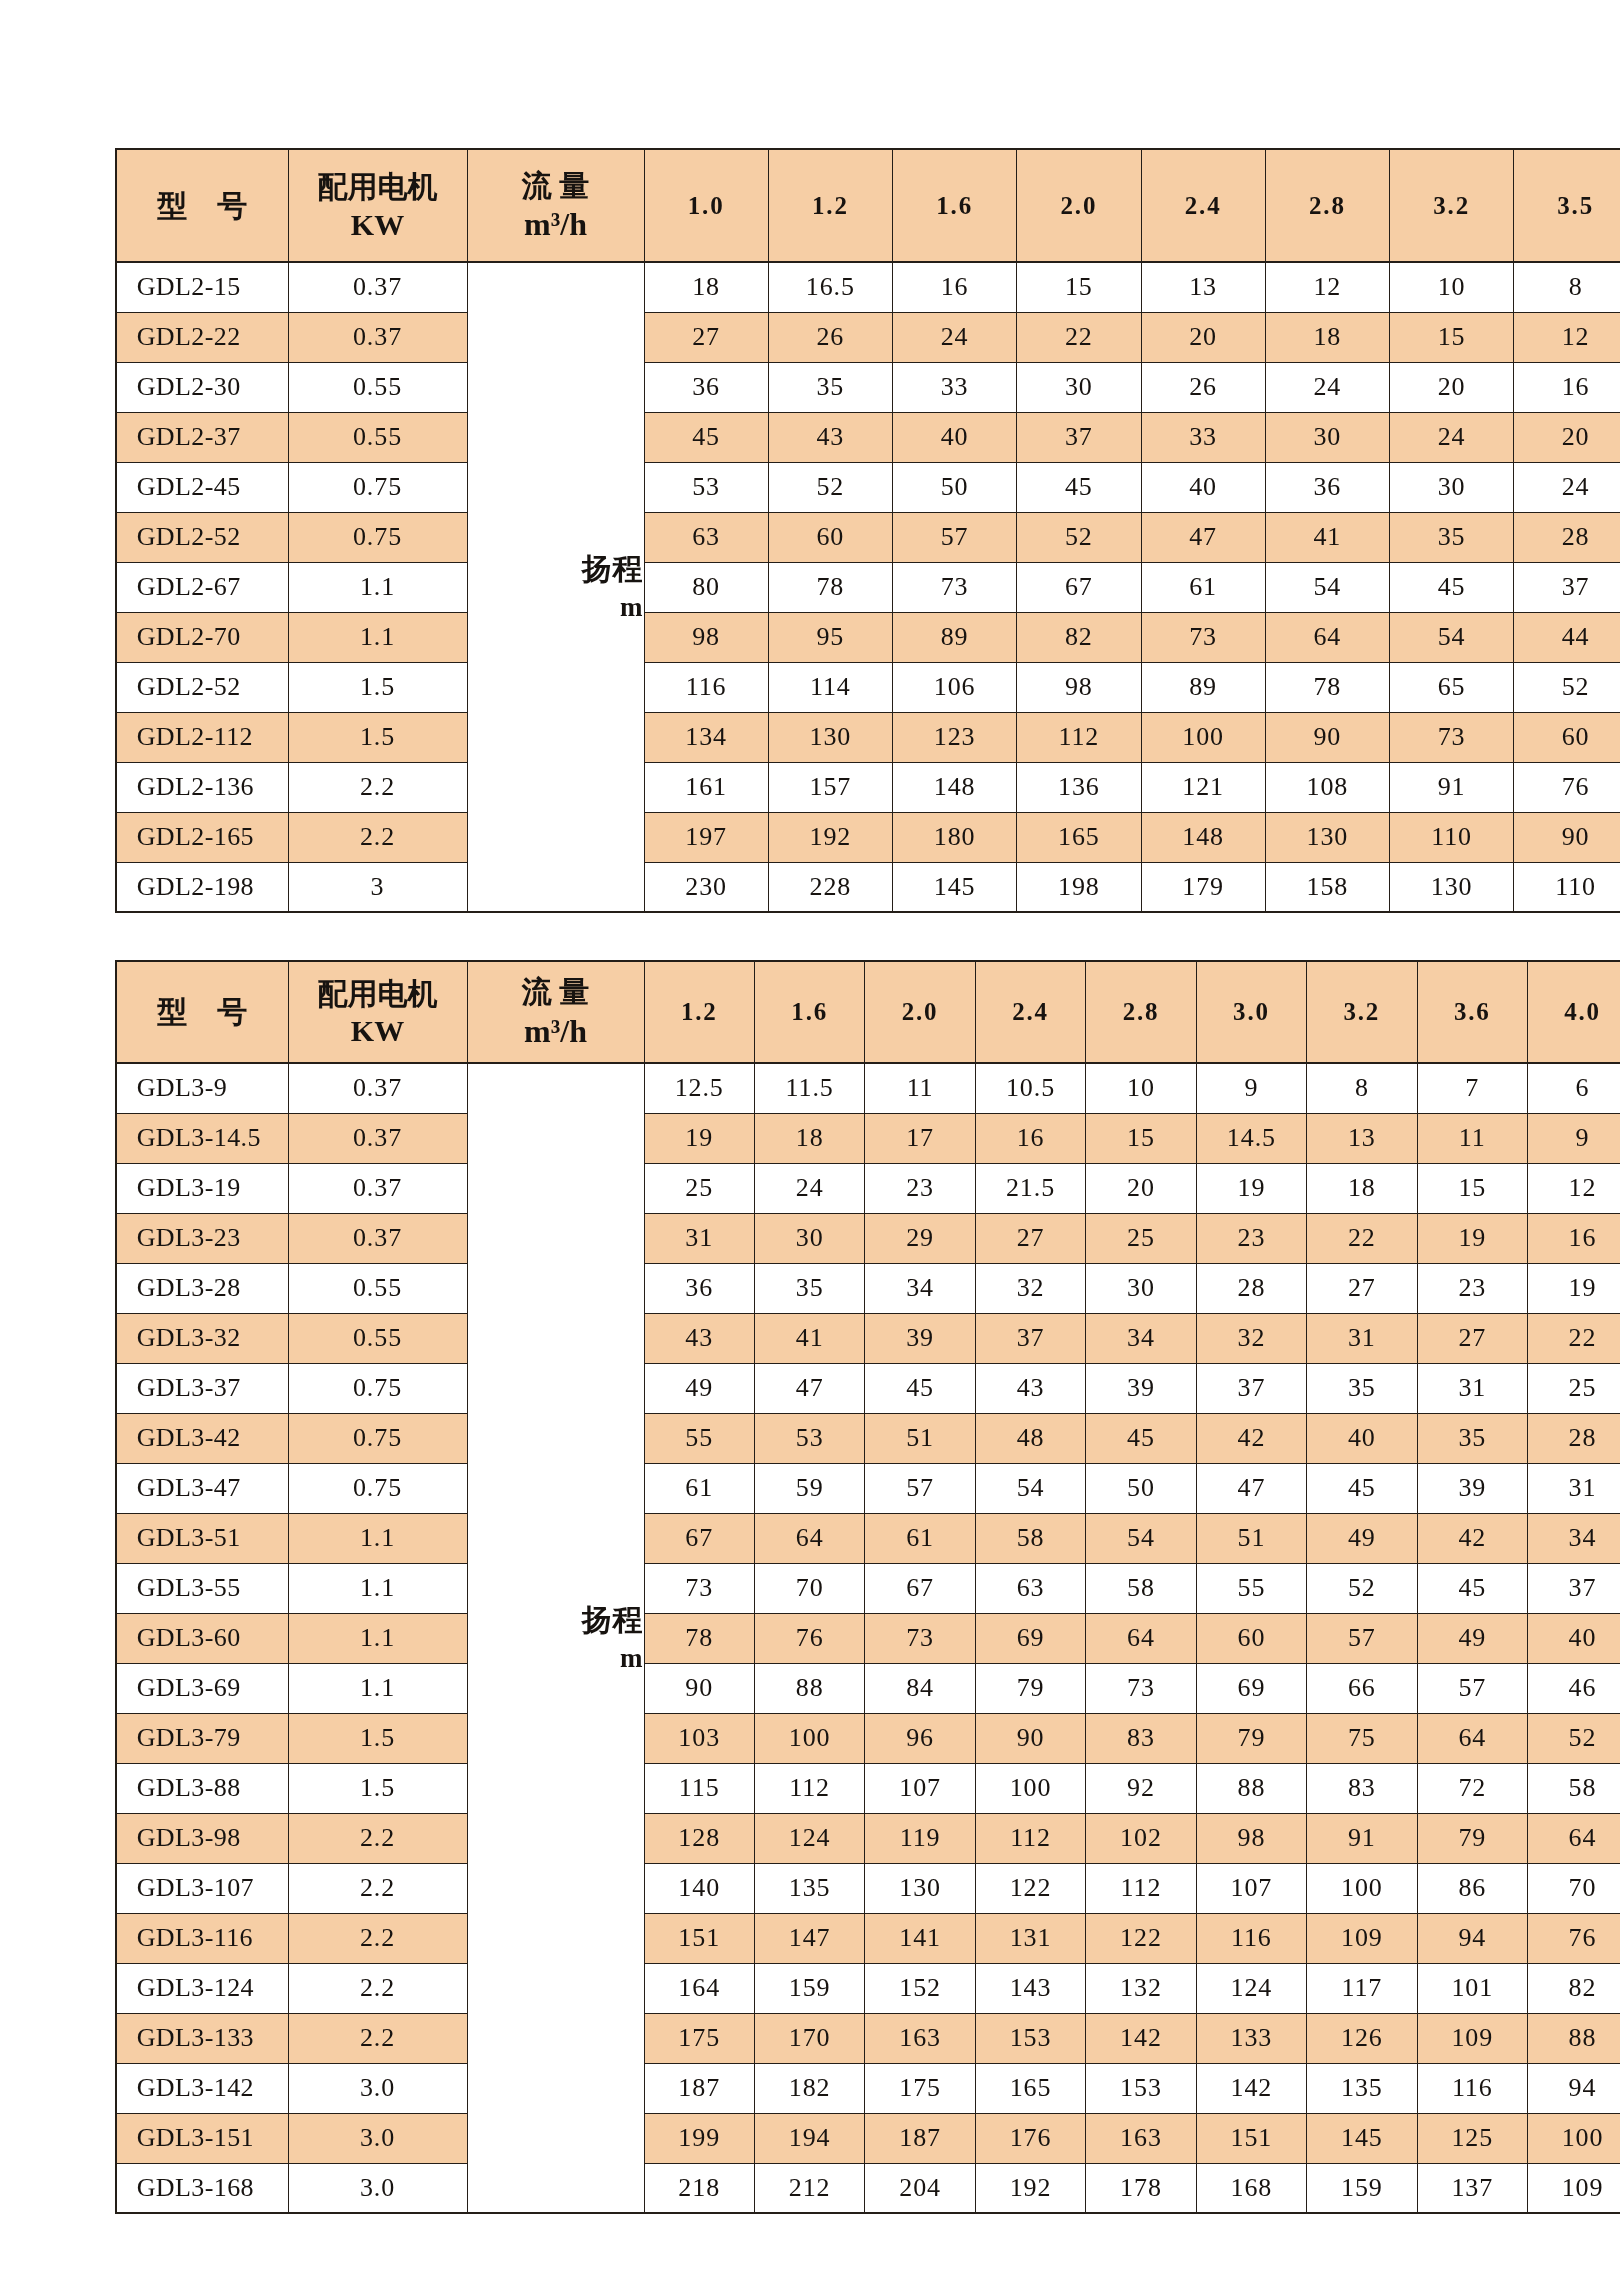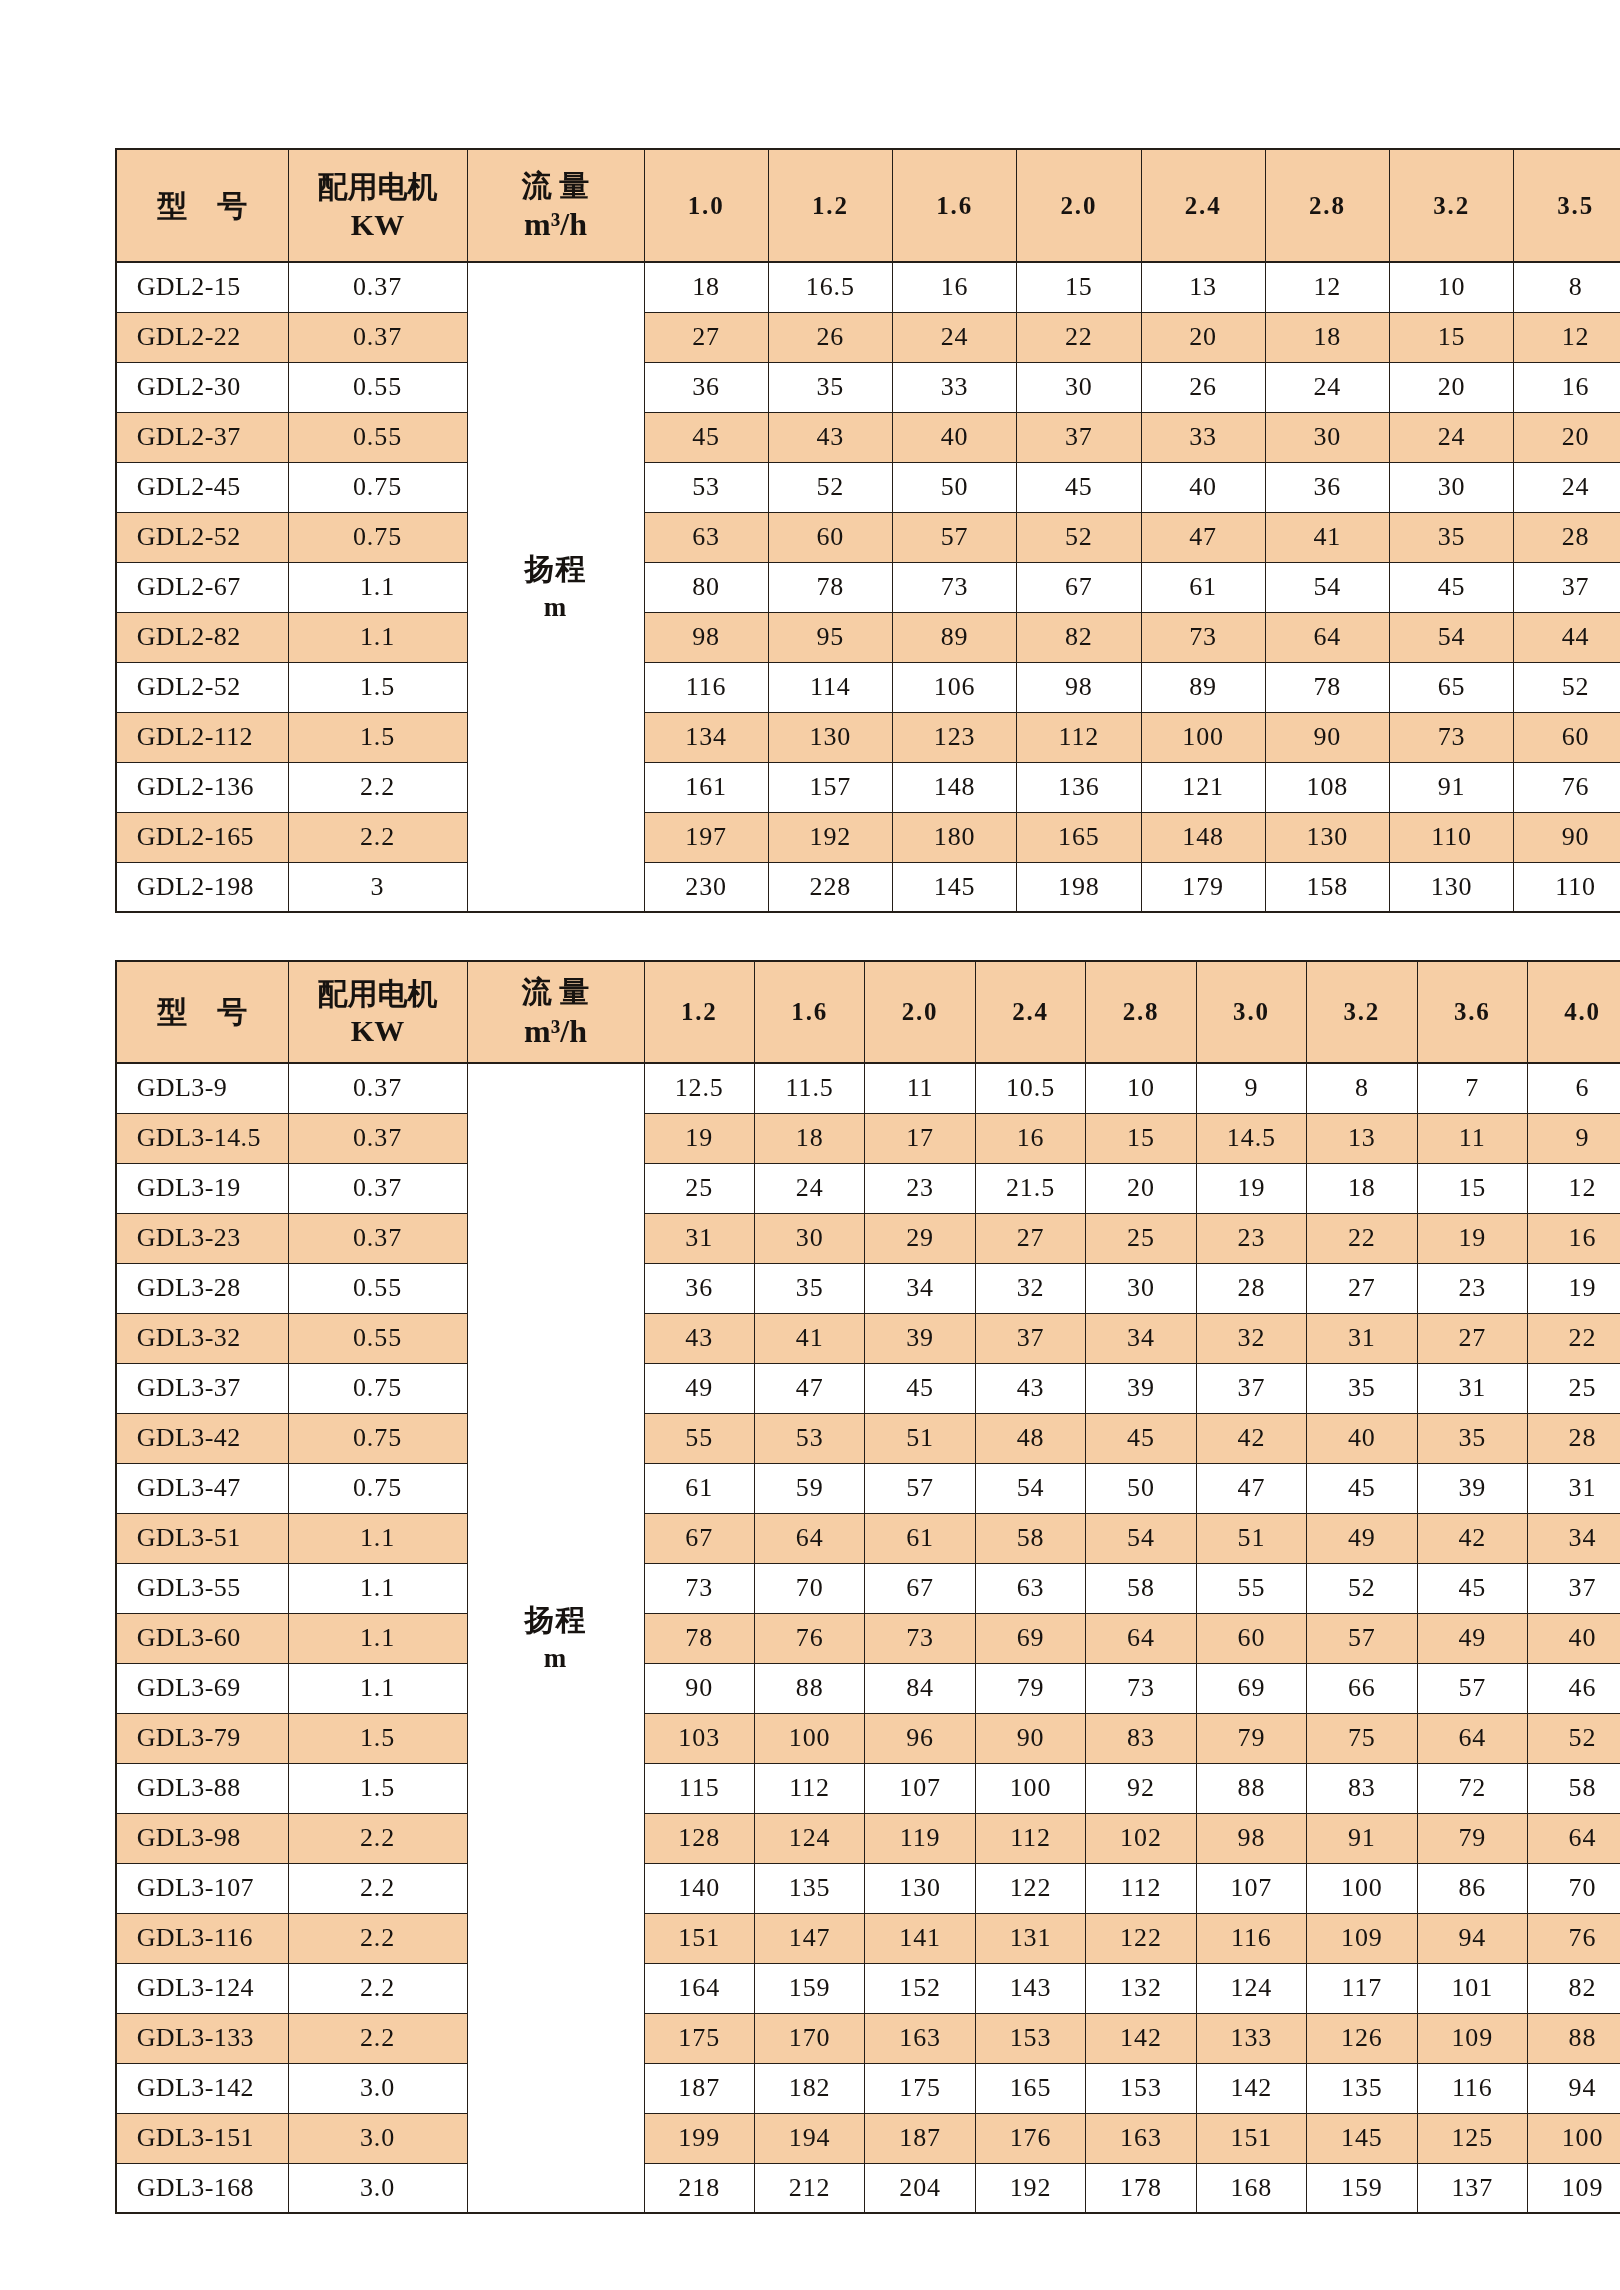--- a/index.html
+++ b/index.html
@@ -56,21 +56,21 @@
     padding-left: 19.7px;
     letter-spacing: 0.4px;
     margin-top: 48px;
   }
   
   .ptable tbody td.headcol {
     background: #ffffff !important;
     font-weight: bold;
     font-size: 30px;
   }
-  .ptable tbody td.headcol .l { display: block; line-height: 1.35; }
+  .ptable tbody td.headcol .l { display: block; line-height: 1.35; text-align: right; }
   .ptable tbody td.headcol .l.sub { font-size: 27px; }
 </style>
 </head>
 <body>
 
 <div class="page">
 
   <table class="ptable t1">
     <colgroup>
         <col style="width: 172px;">
@@ -192,21 +192,21 @@
           <td>80</td>
           <td>78</td>
           <td>73</td>
           <td>67</td>
           <td>61</td>
           <td>54</td>
           <td>45</td>
           <td>37</td>
         </tr>
         <tr class="stripe">
-          <td class="model">GDL2-82</td>
+          <td class="model">GDL2-70</td>
           <td>1.1</td>
           <td>98</td>
           <td>95</td>
           <td>89</td>
           <td>82</td>
           <td>73</td>
           <td>64</td>
           <td>54</td>
           <td>44</td>
         </tr>

